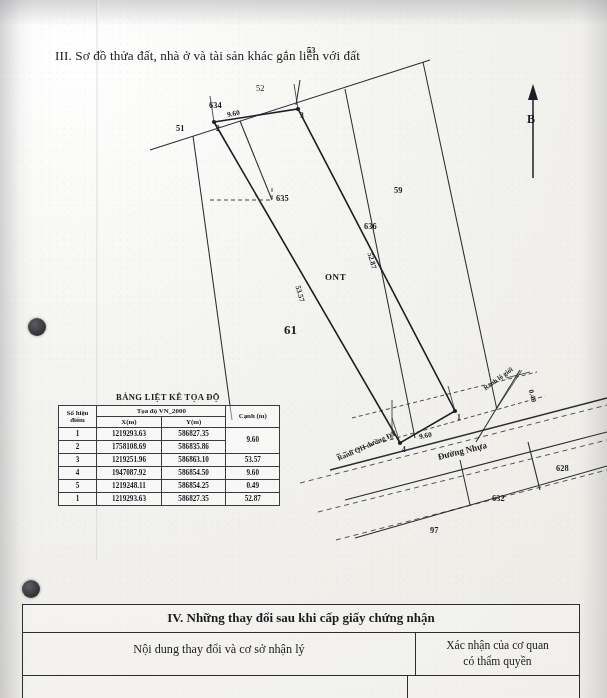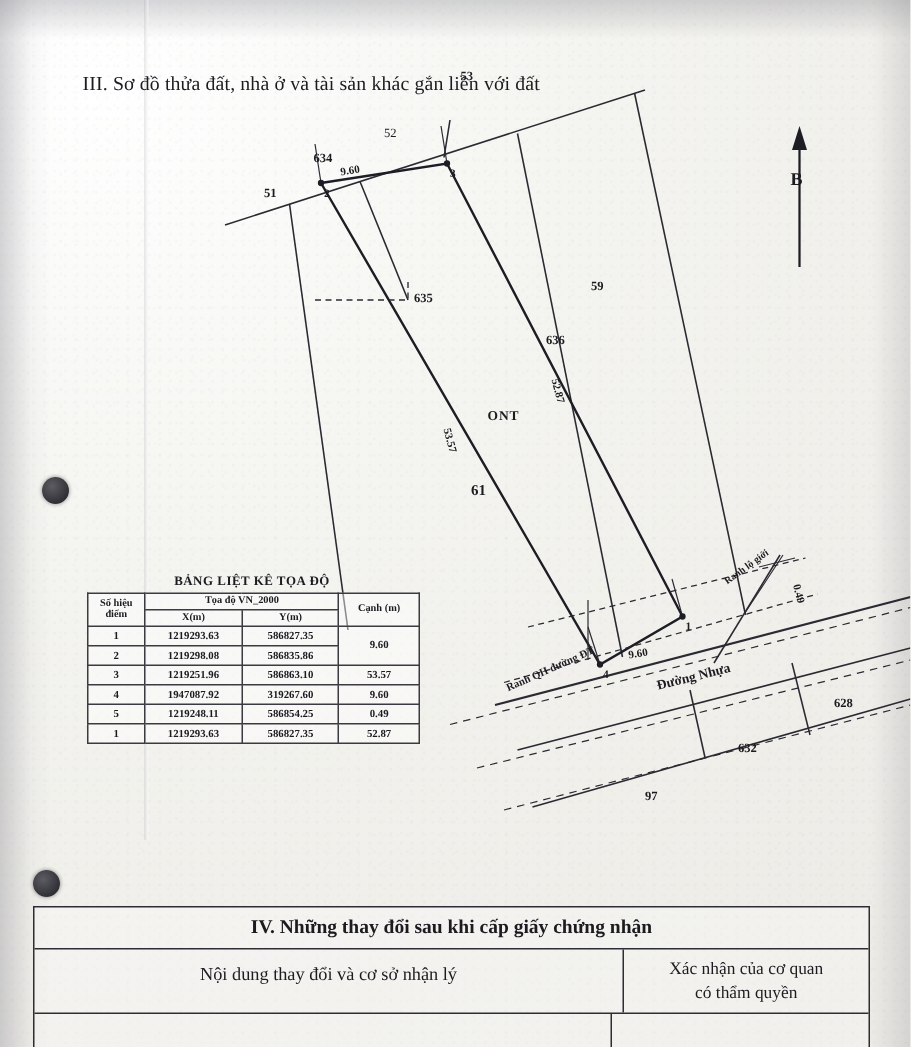--- a/index.html
+++ b/index.html
@@ -58,21 +58,21 @@
     position:absolute;left:55px;top:48px;
     font-size:13.2px;font-weight:normal;letter-spacing:.1px;
     white-space:nowrap;
   }
 
   
   .diagram{position:absolute;left:0;top:0;width:607px;height:560px;}
   .diagram svg{display:block;}
 
   
-  .coord-wrap{position:absolute;left:58px;top:382px;width:220px;}
+  .coord-wrap{position:absolute;left:58px;top:392px;width:220px;}
   .coord-title{
     text-align:center;font-size:8.6px;font-weight:bold;letter-spacing:.35px;
     margin-bottom:3px;
   }
   table.coord{
     border-collapse:collapse;width:222px;
     background:rgba(255,255,255,.45);
   }
   table.coord th, table.coord td{
     border:1px solid #3a3a42;
@@ -178,21 +178,21 @@
     <div style="position:absolute;left:527px;top:112px;font-size:12px;font-weight:bold;">B</div>
 
     <div id="parcel-labels">
         <div style="position: absolute; font-size: 8.4px; font-weight: bold; left: 176px; top: 124px;">51</div>
         <div style="position: absolute; font-size: 8.4px; font-weight: bold; left: 209px; top: 101px;">634</div>
         <div style="position: absolute; font-size: 8.4px; font-weight: normal; left: 240px; top: 84px; padding-left: 16px;">52</div>
         <div style="position: absolute; font-size: 8.4px; font-weight: bold; left: 307px; top: 46px;">53</div>
         <div style="position: absolute; font-size: 8.4px; font-weight: bold; left: 394px; top: 186px;">59</div>
         <div style="position: absolute; font-size: 8.4px; font-weight: bold; left: 276px; top: 194px;">635</div>
         <div style="position: absolute; font-size: 8.4px; font-weight: bold; left: 364px; top: 222px;">636</div>
-        <div style="position: absolute; font-size: 10px; font-weight: bold; left: 284px; top: 322px; margin-left: 30px;">61</div>
+        <div style="position: absolute; font-size: 13px; font-weight: bold; left: 284px; top: 322px;">61</div>
         <div style="position: absolute; font-size: 8.4px; font-weight: bold; left: 556px; top: 464px;">628</div>
         <div style="position: absolute; font-size: 8.4px; font-weight: bold; left: 492px; top: 494px;">632</div>
         <div style="position: absolute; font-size: 8.4px; font-weight: bold; left: 430px; top: 526px;">97</div>
       </div>
 
     <div id="point-labels">
         <div style="position: absolute; font-size: 7.6px; font-weight: bold; left: 216px; top: 124px;">2</div>
         <div style="position: absolute; font-size: 7.6px; font-weight: bold; left: 300px; top: 111px;">3</div>
         <div style="position: absolute; font-size: 7.6px; font-weight: bold; left: 402px; top: 445px;">4</div>
         <div style="position: absolute; font-size: 7.6px; font-weight: bold; left: 457px; top: 413px;">1</div>
@@ -234,33 +234,33 @@
       </thead>
       <tbody id="coord-body">
           <tr class="row-h">
             <td>1</td>
             <td>1219293.63</td>
             <td>586827.35</td>
             <td class="edge" rowspan="2">9.60</td>
           </tr>
           <tr class="row-h">
             <td>2</td>
-            <td>1219298.08</td>
+            <td>1758108.69</td>
             <td>586835.86</td>
           </tr>
           <tr class="row-h">
             <td>3</td>
             <td>1219251.96</td>
             <td>586863.10</td>
             <td class="edge">53.57</td>
           </tr>
           <tr class="row-h">
             <td>4</td>
             <td>1947087.92</td>
-            <td>319267.60</td>
+            <td>586854.50</td>
             <td class="edge">9.60</td>
           </tr>
           <tr class="row-h">
             <td>5</td>
             <td>1219248.11</td>
             <td>586854.25</td>
             <td class="edge">0.49</td>
           </tr>
           <tr class="row-h">
             <td>1</td>

